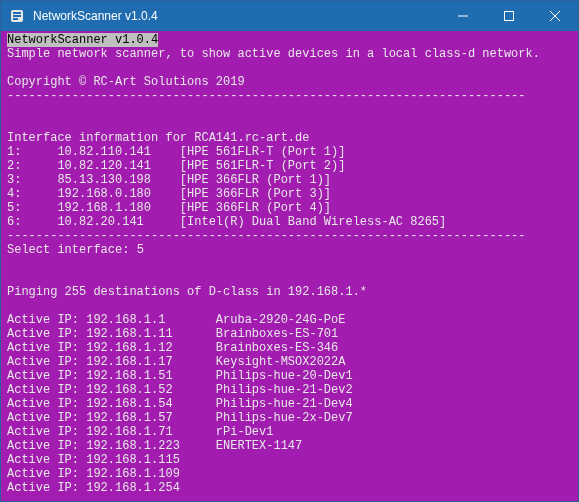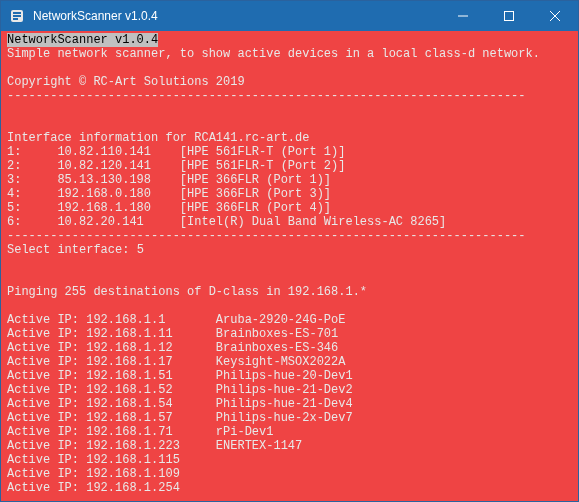--- a/index.html
+++ b/index.html
@@ -48,21 +48,21 @@
     width: 46px;
     height: 100%;
     display: flex;
     align-items: center;
     justify-content: center;
     color: #fff;
   }
   .titlebar .ctrl svg { display: block; }
   .console {
     flex: 1;
-    background: #ef4444;
+    background: #a21caf;
     color: #e8e8e8;
     padding: 2px 6px 0 6px;
     white-space: pre;
     line-height: 14px;
     overflow: hidden;
   }
   .hl {
     background: #c0c0c0;
     color: #000;
   }

